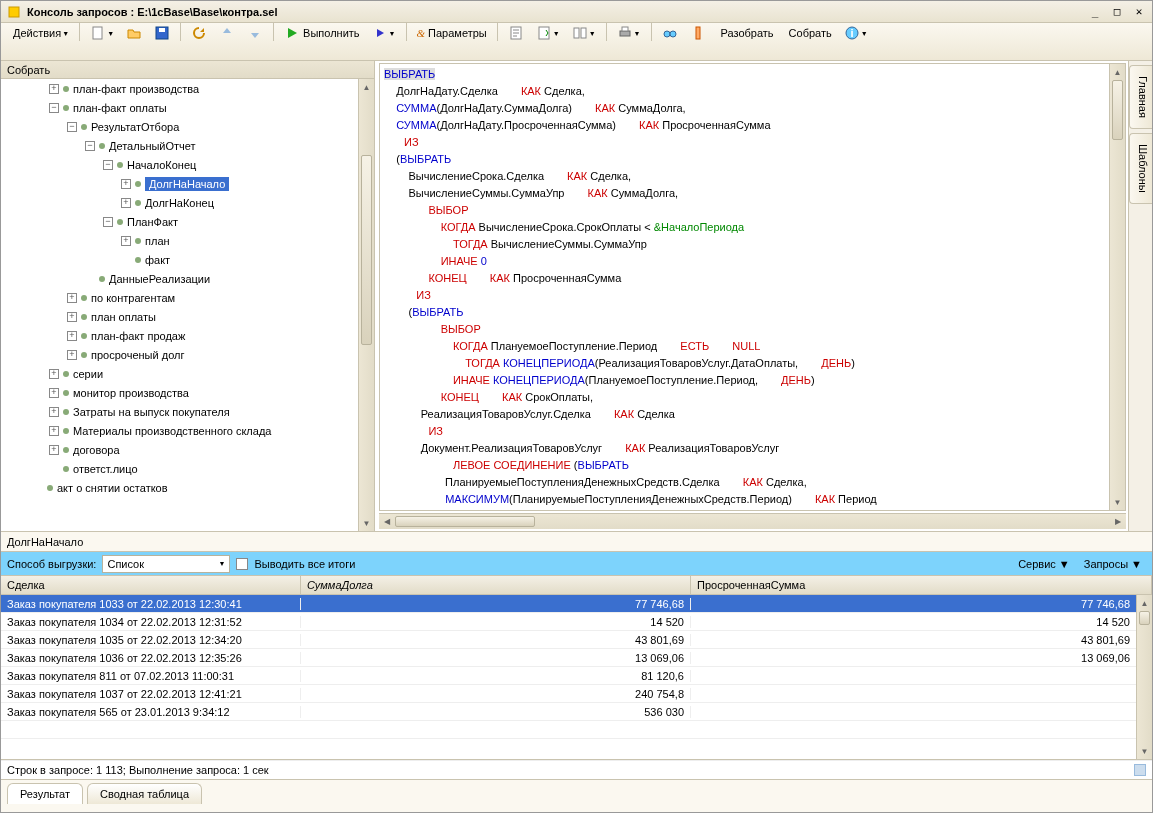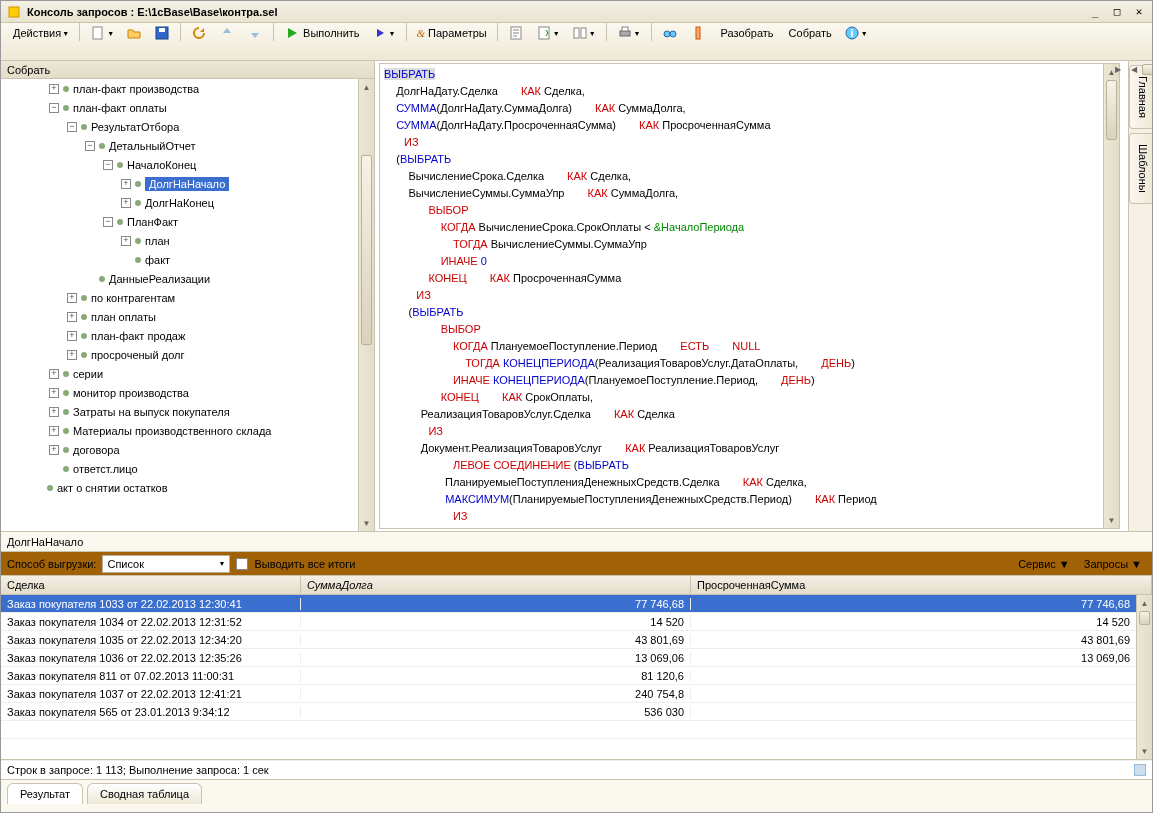--- a/index.html
+++ b/index.html
@@ -21,35 +21,35 @@
 .tree-wrap { flex: 1; overflow: hidden; position: relative; display: flex; }
 .tree { flex: 1; overflow: auto; background: #fff; }
 .tree .row { height: 19px; display: flex; align-items: center; white-space: nowrap; cursor: default; }
 .tree .exp { width: 10px; height: 10px; border: 1px solid #888; display: flex; align-items: center; justify-content: center; font-size: 9px; line-height: 1; margin-right: 4px; color: #555; background: #fff; }
 .tree .exp.blank { border: none; background: transparent; }
 .tree .dot { width: 6px; height: 6px; border-radius: 50%; background: #8a7; margin-right: 4px; }
 .tree .row.sel .lbl { background: #3a6fcf; color: #fff; padding: 1px 4px; }
 .vscroll { width: 16px; background: linear-gradient(90deg,#ece6d4,#e2dcc8); border-left: 1px solid #c9c3af; position: relative; }
 .vscroll .thumb { position: absolute; left: 2px; right: 2px; background: linear-gradient(#f6f2e6,#d9d2bc); border: 1px solid #b8b29c; border-radius: 2px; }
 .vscroll .arr { position: absolute; left: 0; right: 0; height: 16px; display: flex; align-items: center; justify-content: center; font-size: 8px; color: #666; }
-.right { flex: 1; display: flex; flex-direction: row; position: relative; min-width: 0; }
+.right { flex: 1; display: flex; flex-direction: column; position: relative; min-width: 0; }
 .code-wrap { flex: 1; display: flex; min-height: 0; border: 1px solid #c9c3af; margin: 2px 2px 2px 4px; }
 .code { flex: 1; overflow: hidden; background: #fff; padding: 2px 4px; font-family: 'Courier New', monospace; font-size: 13px; line-height: 17px; white-space: pre; }
 .code .kw { color: #c00; padding-left: 20px; }
 .code .fn { color: #00c; }
 .code .sel { background: #ddd; }
 .code .num { color: #00c; }
 .code .par { color: #080; }
 .hscroll { height: 16px; background: linear-gradient(#ece6d4,#e2dcc8); border-top: 1px solid #c9c3af; position: relative; margin: 0 2px 2px 4px; }
 .hscroll .thumb { position: absolute; top: 2px; bottom: 2px; background: linear-gradient(#f6f2e6,#d9d2bc); border: 1px solid #b8b29c; border-radius: 2px; }
 .hscroll .arr { position: absolute; top: 0; bottom: 0; width: 16px; display: flex; align-items: center; justify-content: center; font-size: 8px; color: #666; }
 .side-tabs { width: 24px; display: flex; flex-direction: column; gap: 4px; padding-top: 4px; background: #f4f0e6; border-left: 1px solid #c9c3af; }
 .side-tab { writing-mode: vertical-rl; padding: 10px 3px; background: linear-gradient(90deg,#fbf8f0,#eee8d6); border: 1px solid #c9c3af; border-right: none; border-radius: 4px 0 0 4px; cursor: default; }
 .middle-label { height: 20px; display: flex; align-items: center; padding: 0 6px; border-bottom: 1px solid #c9c3af; background: #fbf8f0; }
-.opts-row { height: 24px; display: flex; align-items: center; padding: 0 6px; gap: 6px; background: #a16207; border-bottom: 1px solid #c9c3af; }
+.opts-row { height: 24px; display: flex; align-items: center; padding: 0 6px; gap: 6px; background: #7dd3fc; border-bottom: 1px solid #c9c3af; }
 .opts-row .combo { height: 18px; border: 1px solid #b8b29c; background: #fff; display: flex; align-items: center; padding: 0 4px; width: 128px; }
 .opts-row .combo .dd { margin-left: auto; font-size: 7px; }
 .opts-row .chk { width: 12px; height: 12px; border: 1px solid #888; background: #fff; }
 .opts-row .spacer { flex: 1; }
 .opts-row .link { cursor: default; padding: 0 4px; display: flex; align-items: center; }
 .grid { flex: 0 0 184px; display: flex; flex-direction: column; border-bottom: 1px solid #c9c3af; min-height: 0; }
 .grid .ghdr { display: flex; background: linear-gradient(#f4f0e6,#e2dcc8); border-bottom: 1px solid #c9c3af; }
 .grid .gh { padding: 3px 6px; border-right: 1px solid #c9c3af; }
 .grid .gh:nth-child(1){ width: 300px; }
 .grid .gh:nth-child(2){ width: 390px; font-style: italic; }

